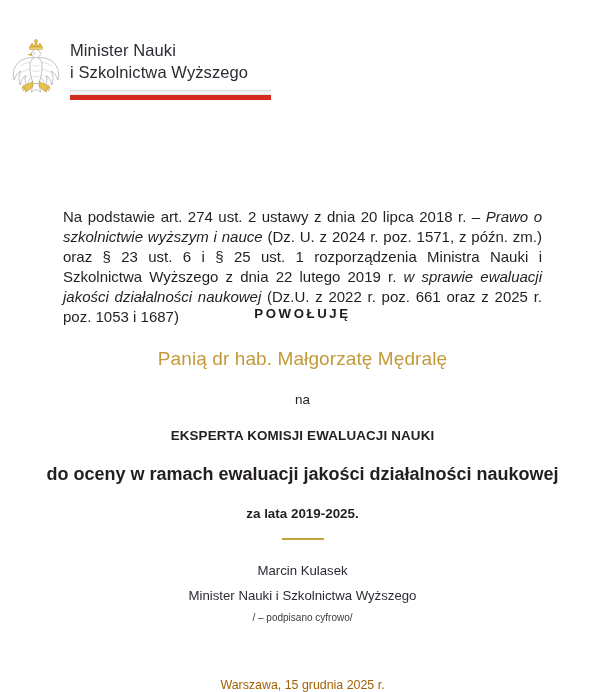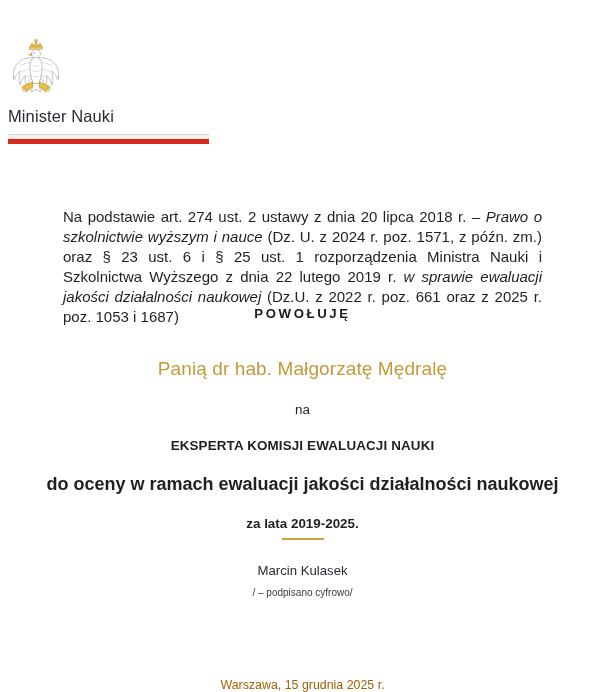--- a/index.html
+++ b/index.html
@@ -16,21 +16,20 @@
     overflow: hidden;
   }
 
   
   .letterhead {
     position: absolute;
     left: 8px;
     top: 36px;
     display: flex;
     align-items: flex-start;
-    flex-direction: column;
   }
   .emblem {
     width: 56px;
     height: 66px;
     flex: 0 0 56px;
     margin-right: 6px;
   }
   .emblem svg { display: block; width: 56px; height: 66px; }
 
   .lh-text {
@@ -79,21 +78,21 @@
     top: 306px;
     text-align: center;
   }
   .appoint-word {
     font-size: 13.2px;
     font-weight: bold;
     letter-spacing: 2.6px;
     color: #1b1b1b;
   }
   .appointee {
-    margin-top: 37px;
+    margin-top: 27px;
     font-size: 19px;
     color: #c29a3a;
     letter-spacing: 0.1px;
   }
   .as-word {
     margin-top: 22px;
     font-size: 13.4px;
     font-weight: normal;
   }
   .role {
@@ -182,20 +181,21 @@
 
       <path d="M25 47.5 L23.4 56 L28 53.4 L32.6 56 L31 47.5 Z" fill="#ffffff" stroke="#a8a8ad" stroke-width="0.7"></path>
 
       <path d="M24.6 45.5 C21.6 47.4 18.4 49 15.2 49.8 L13.6 52.4 L17.4 52 L14.6 54.6 L18.8 53.6 L17.2 56.2 L21.6 53.6 L24.8 50.6 Z" fill="#e8c14a" stroke="#b8962f" stroke-width="0.6" stroke-linejoin="round"></path>
       <path d="M31.4 45.5 C34.4 47.4 37.6 49 40.8 49.8 L42.4 52.4 L38.6 52 L41.4 54.6 L37.2 53.6 L38.8 56.2 L34.4 53.6 L31.2 50.6 Z" fill="#e8c14a" stroke="#b8962f" stroke-width="0.6" stroke-linejoin="round"></path>
     </svg>
   </div>
 
   <div class="lh-text">
     <div class="lh-line">Minister Nauki</div>
+    <div class="lh-line">i Szkolnictwa Wyższego</div>
     <div class="flagbar">
       <div class="white" style="background: rgb(242, 242, 242);"></div>
       <div class="red" style="background: rgb(213, 43, 30);"></div>
     </div>
   </div>
 </div>
 
 <p class="legal-basis" id="legal-basis"><span>Na podstawie art. 274 ust. 2 ustawy z dnia 20 lipca 2018 r. – </span><em>Prawo o szkolnictwie wyższym i nauce</em><span> (Dz. U. z 2024 r. poz. 1571, z późn. zm.) oraz § 23 ust. 6 i § 25 ust. 1 rozporządzenia Ministra Nauki i Szkolnictwa Wyższego z dnia 22 lutego 2019 r. </span><em>w sprawie ewaluacji jakości działalności naukowej</em><span> (Dz.U. z 2022 r. poz. 661 oraz z 2025 r. poz. 1053 i 1687)</span></p>
 
 <div class="core">
@@ -203,16 +203,17 @@
   <div class="appointee" style="color: rgb(194, 154, 58);">Panią dr hab. Małgorzatę Mędralę</div>
   <div class="as-word">na</div>
   <div class="role">EKSPERTA KOMISJI EWALUACJI NAUKI</div>
   <div class="scope">do oceny w ramach ewaluacji jakości działalności naukowej</div>
   <div class="period">za lata 2019-2025.</div>
 </div>
 
 <div class="signature">
   <div class="sig-rule" style="background: rgb(198, 163, 60);"></div>
   <div class="sig-name">Marcin Kulasek</div>
+  <div class="sig-title">Minister Nauki i Szkolnictwa Wyższego</div>
   <div class="sig-note">/ – podpisano cyfrowo/</div>
 </div>
 
 <div class="footer-place">Warszawa,  15 grudnia 2025 r.</div>
 
 </body></html>

